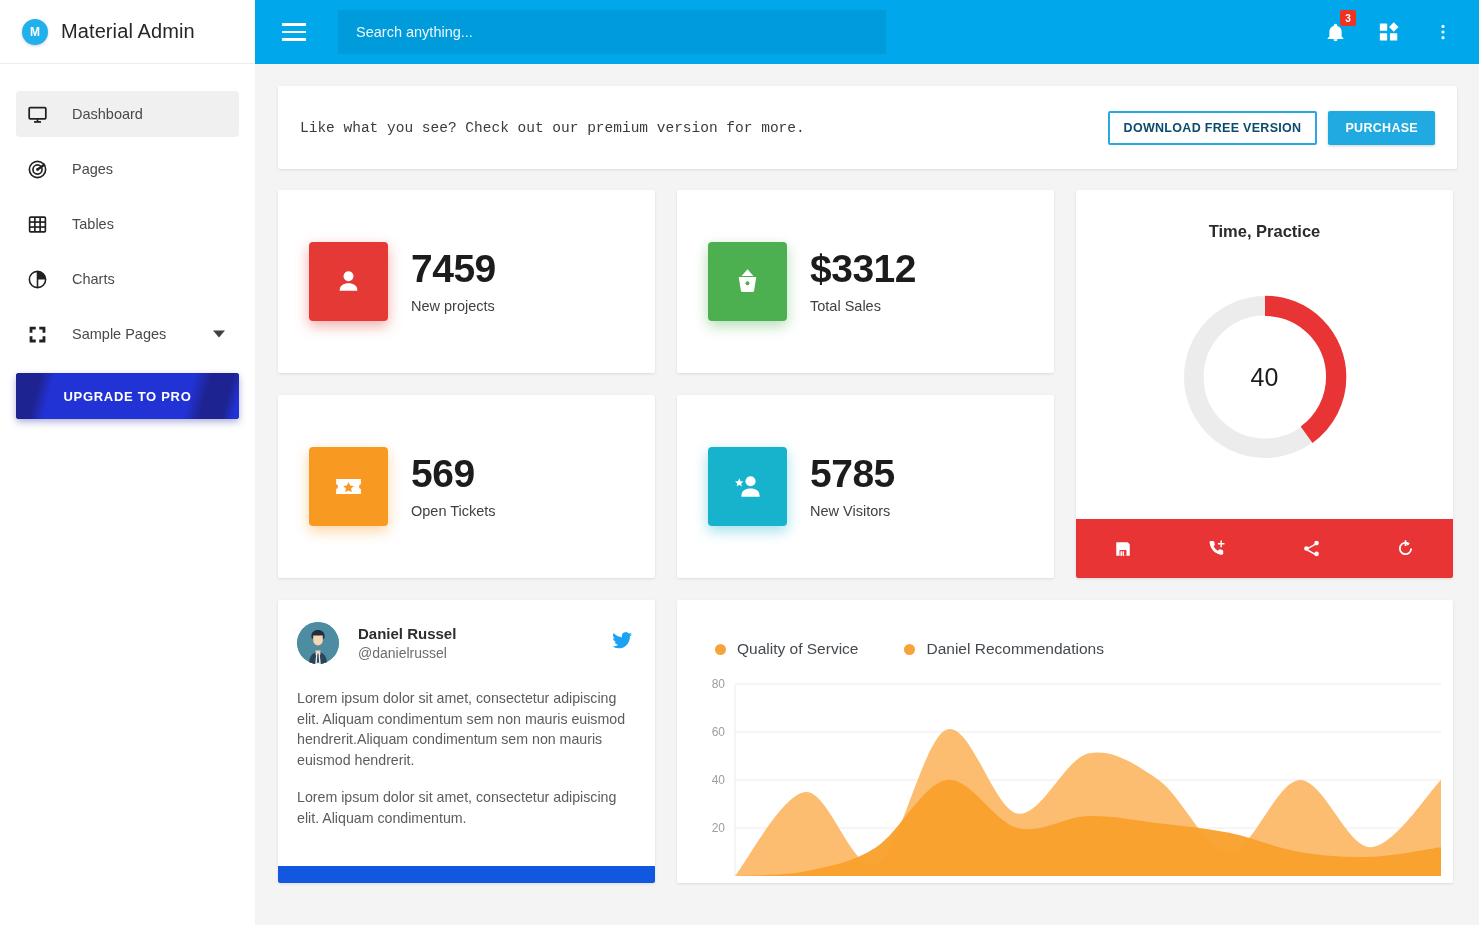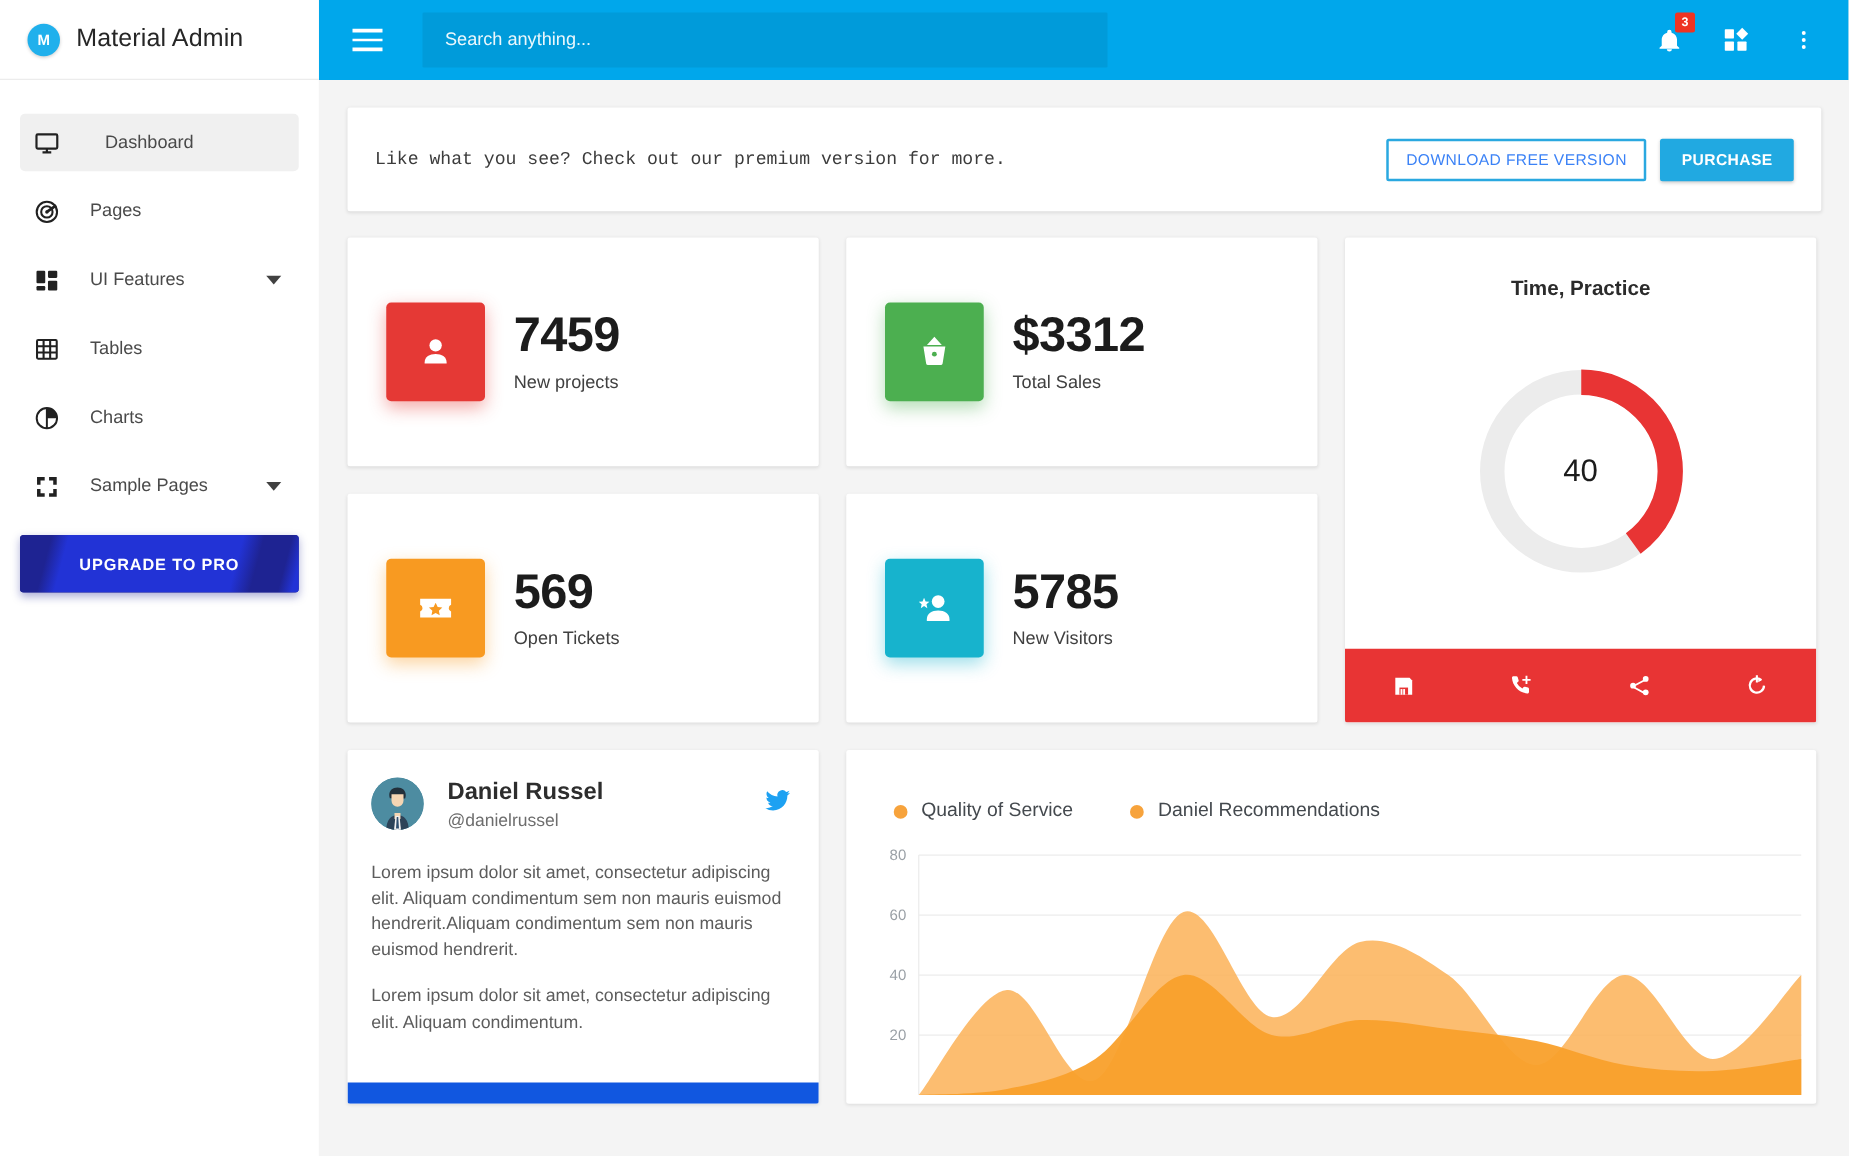--- a/index.html
+++ b/index.html
@@ -47,21 +47,21 @@
   .nav-item {
     display: flex; align-items: center;
     height: 46px;
     margin: 0 16px;
     padding-left: 8px;
     border-radius: 4px;
     cursor: pointer;
     position: relative;
   }
   .nav-item + .nav-item { margin-top: 9px; }
-  .nav-item.active { background: #f0f0f0; gap: 12px; }
+  .nav-item.active { background: #f0f0f0; }
   .nav-icon {
     width: 26px; height: 26px;
     flex: 0 0 26px;
     display: flex; align-items: center; justify-content: center;
     color: #212121;
   }
   .nav-icon svg { display: block; }
   .nav-label {
     margin-left: 22px;
     font-size: 14.5px;
@@ -170,24 +170,24 @@
   
   .promo {
     height: 83px;
     display: flex; align-items: center;
     padding: 0 22px 0 22px;
     margin-bottom: 21px;
   }
   .promo-text { font-size: 14.5px; color: #3c3c3c; font-family: Liberation Mono, monospace; }
   .promo-actions { margin-left: auto; display: flex; align-items: center; gap: 11px; }
   .btn-outline {
-    background: #fff; color: #3b82f6;
+    background: #fff; color: #0c4a6e;
     border: 2px solid #2aa8e0;
     height: 34px; padding: 0 14px;
-    font-size: 12.5px; font-weight: normal;
+    font-size: 12.5px; font-weight: bold;
     letter-spacing: .3px;
     cursor: pointer;
     font-family: "Liberation Sans", sans-serif;
     border-radius: 2px;
   }
   .btn-filled {
     background: #21a9e1; color: #fff;
     border: none;
     height: 34px; padding: 0 17px;
     font-size: 12.5px; font-weight: bold;
@@ -273,21 +273,21 @@
   .tweet-head {
     display: flex; align-items: center;
     padding: 22px 22px 0 19px;
   }
   .avatar {
     width: 42px; height: 42px; border-radius: 50%;
     flex: 0 0 42px; overflow: hidden;
     background: #4a8ba0;
   }
   .tweet-names { margin-left: 19px; }
-  .tweet-name { font-size: 19px; font-weight: bold; color: #2d2d2d; }
+  .tweet-name { font-size: 15px; font-weight: bold; color: #2d2d2d; }
   .tweet-handle { font-size: 14px; color: #6d6d6d; margin-top: 3px; }
   .tweet-bird { margin-left: auto; color: #1da1f2; }
   .tweet-body {
     padding: 24px 22px 0 19px;
     font-size: 14.2px; color: #5c5c5c;
     line-height: 1.45;
   }
   .tweet-body p + p { margin-top: 17px; }
   .tweet-bar {
     position: absolute; left: 0; right: 0; bottom: 0;
@@ -336,32 +336,20 @@
         <svg width="21" height="21" viewBox="0 0 24 24" fill="none" stroke="currentColor" stroke-width="1.9">
           <circle cx="12" cy="12" r="9.3"></circle>
           <circle cx="12" cy="12" r="5.2"></circle>
           <circle cx="12" cy="12" r="1.6" fill="currentColor" stroke="none"></circle>
           <path d="M12 12 L20.5 6" stroke-width="2.6"></path>
         </svg>
       </span>
       <span class="nav-label">Pages</span>
     </div>
 
-    <div class="nav-item">
-      <span class="nav-icon">
-        <svg width="21" height="21" viewBox="0 0 24 24" fill="currentColor">
-          <rect x="2.5" y="3" width="8" height="11.5" rx="1"></rect>
-          <rect x="13" y="3" width="8.5" height="6.5" rx="1"></rect>
-          <rect x="2.5" y="17" width="8" height="4" rx="1"></rect>
-          <rect x="13" y="12" width="8.5" height="9" rx="1"></rect>
-        </svg>
-      </span>
-      <span class="nav-label">UI Features</span>
-      <span class="nav-caret"></span>
-    </div>
 
     <div class="nav-item">
       <span class="nav-icon">
         <svg width="21" height="21" viewBox="0 0 24 24" fill="none" stroke="currentColor" stroke-width="1.9">
           <rect x="3" y="3.5" width="18" height="17" rx="1"></rect>
           <line x1="3" y1="9.2" x2="21" y2="9.2"></line>
           <line x1="3" y1="14.9" x2="21" y2="14.9"></line>
           <line x1="9" y1="3.5" x2="9" y2="20.5"></line>
           <line x1="15" y1="3.5" x2="15" y2="20.5"></line>
         </svg>

